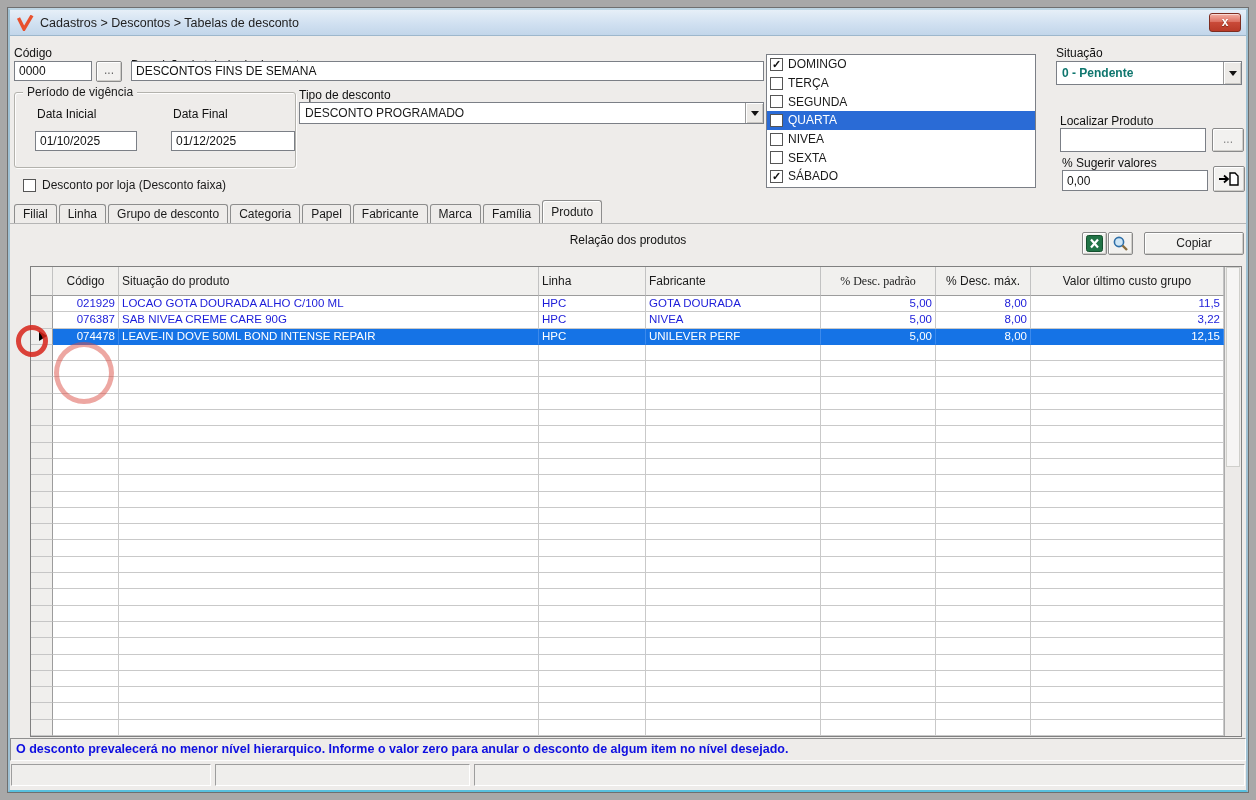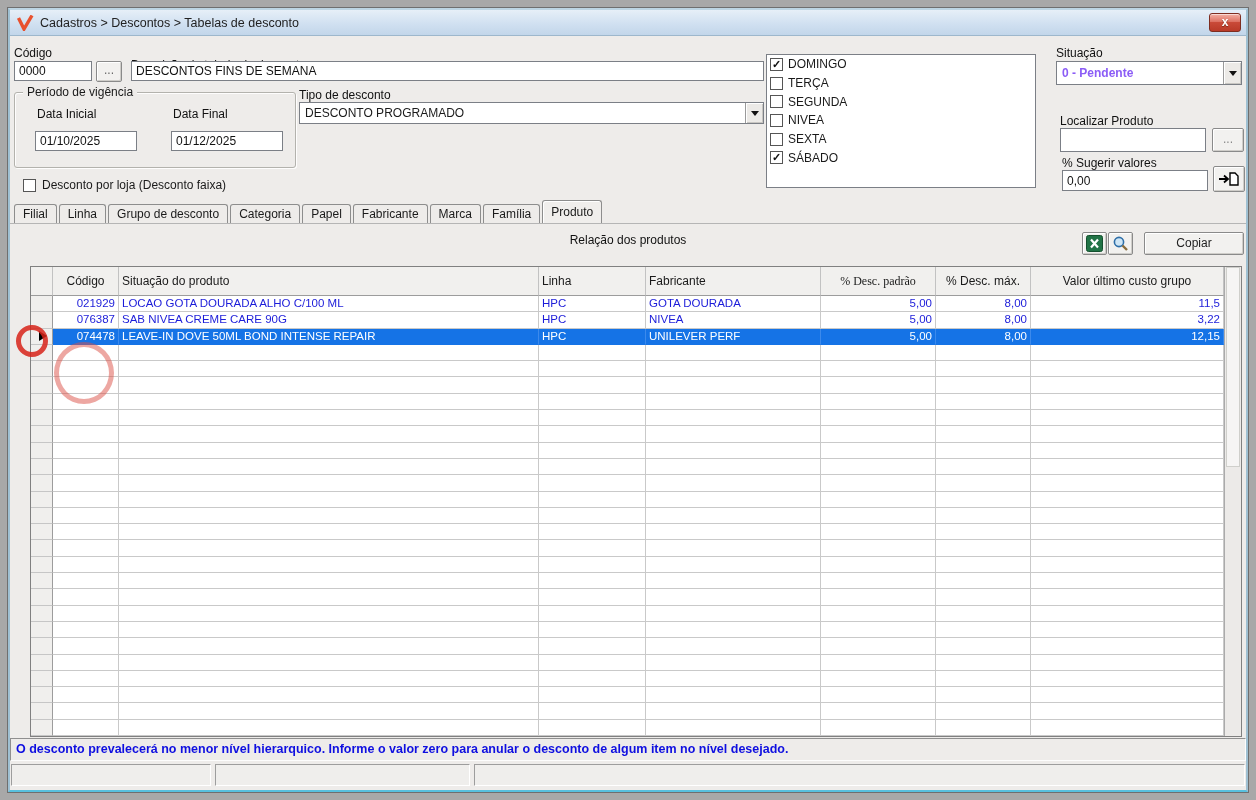--- a/index.html
+++ b/index.html
@@ -83,21 +83,21 @@
     border:1px solid; border-color:#8f8f8f #fdfdfd #fdfdfd #8f8f8f; color:#0f0fe0; font-weight:bold;
     font-size:12.5px; line-height:21px; padding-left:5px; white-space:nowrap; overflow:hidden; }
 
   .statusbar { position:absolute; left:0; top:727px; right:0; height:24px; display:flex; gap:4px; background:#eeecea; padding:1px 1px; }
   .status-panel { border:1px solid; border-color:#9d9d9d #ffffff #ffffff #9d9d9d; background:#efeeec; height:22px; }
 
   .ann-circle { position:absolute; border-radius:50%; pointer-events:none; z-index:9; }
   .ann-small { left:6px; top:289px; width:32px; height:32px; border:5px solid rgba(215,35,25,0.85); }
   .ann-large { left:44px; top:306px; width:60px; height:62px; border:5px solid rgba(220,80,70,0.5); }
 
-  .redtext { color:#8b5cf6; font-weight:bold; }
+  .redtext { color:#0f766e; font-weight:bold; }
 </style>
 </head>
 <body>
 
 <div class="window">
   <div class="titlebar">
     <svg class="app-icon" viewBox="0 0 18 16">
       <path d="M2.5 3 L8 14 L16 0.5" stroke="#e8512e" stroke-width="3.4" fill="none"></path>
     </svg>
     <span class="title-text">Cadastros &gt; Descontos &gt; Tabelas de desconto</span>
@@ -111,21 +111,21 @@
     <div class="btn" style="left:86px; top:25px; width:26px; height:21px; line-height:17px; color:#666;">...</div>
 
     <span class="lbl" style="left:121px; top:22px;">Descrição da tabela de desconto</span>
     <input class="txt" style="left: 121px; top: 25px; width: 633px; height: 20px;" value="DESCONTOS FINS DE SEMANA">
 
     <div class="groupbox" style="left:4px; top:56px; width:282px; height:76px;">
       <span class="legend">Período de vigência</span>
       <span class="lbl" style="left:22px; top:14px;">Data Inicial</span>
       <span class="lbl" style="left:158px; top:14px;">Data Final</span>
       <input class="txt" style="left: 20px; top: 38px; width: 102px; height: 20px;" value="01/10/2025">
-      <input class="txt" style="left: 156px; top: 38px; width: 112px; height: 20px;" value="01/12/2025">
+      <input class="txt" style="left: 156px; top: 38px; width: 124px; height: 20px;" value="01/12/2025">
     </div>
 
     <span class="lbl" style="left:289px; top:52px;">Tipo de desconto</span>
     <div class="combo" style="left:289px; top:66px; width:465px; height:22px;">
       <span class="val">DESCONTO PROGRAMADO</span>
       <span class="drop">
           <span class="arrow-down"></span>
         </span>
     </div>
 
@@ -139,20 +139,24 @@
           <span class="cbox checked"></span>
           <span class="wd-label">DOMINGO</span>
         </div>
         <div class="wd-item">
           <span class="cbox"></span>
           <span class="wd-label">TERÇA</span>
         </div>
         <div class="wd-item">
           <span class="cbox"></span>
           <span class="wd-label">SEGUNDA</span>
+        </div>
+        <div class="wd-item sel">
+          <span class="cbox"></span>
+          <span class="wd-label">QUARTA</span>
         </div>
         <div class="wd-item">
           <span class="cbox"></span>
           <span class="wd-label">NIVEA</span>
         </div>
         <div class="wd-item">
           <span class="cbox"></span>
           <span class="wd-label">SEXTA</span>
         </div>
         <div class="wd-item">

